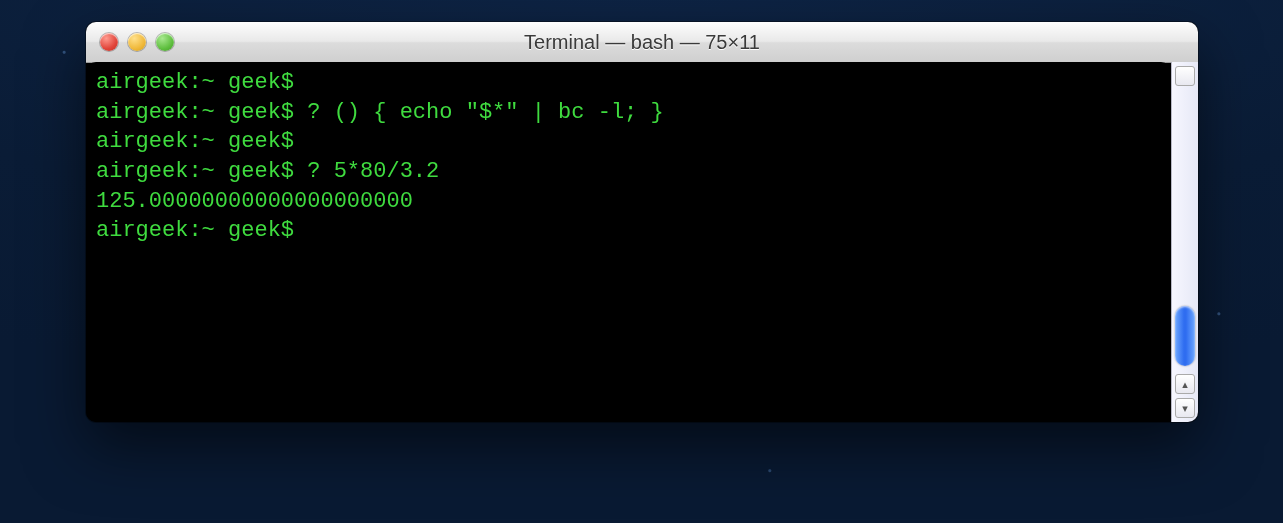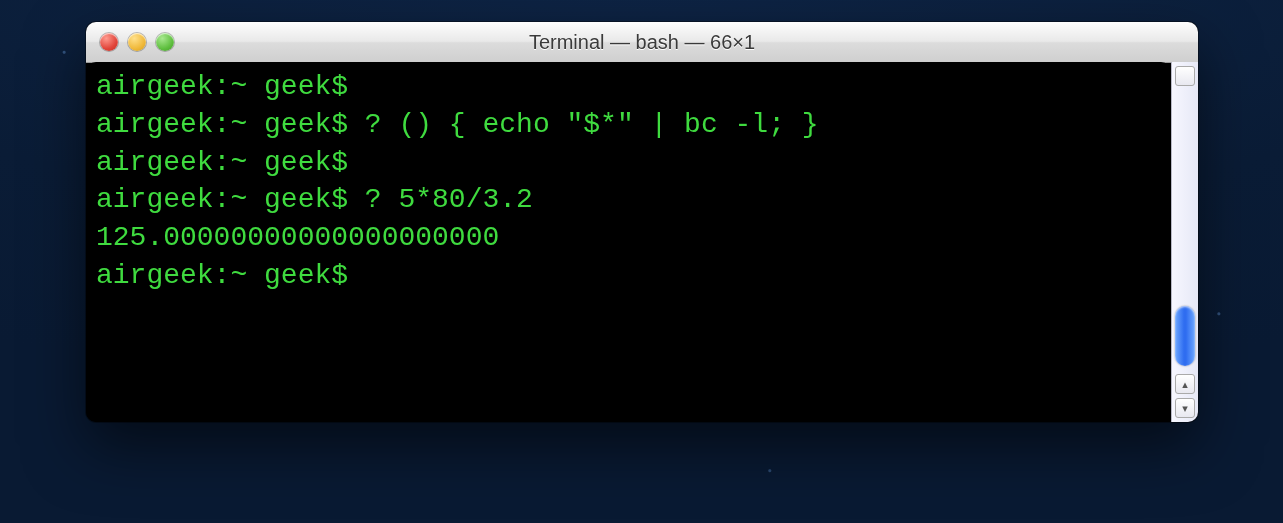--- a/index.html
+++ b/index.html
@@ -40,21 +40,21 @@
 }
 .content-area{
   position:absolute;left:0;right:0;top:40px;bottom:0;
   display:flex;
 }
 .terminal{
   flex:1;
   background:#000;
   padding:6px 10px;
   font-family:"Menlo","Monaco","Courier New",monospace;
-  font-size:28px;
+  font-size:22px;
   line-height:1.35;
   color:#3fdb3f;
   white-space:pre;
   overflow:hidden;
   border-radius:10px;
 }
 .prompt{color:#3fdb3f;}
 .scrollbar{
   width:26px;
   background:linear-gradient(90deg,#f7f7ff,#e6e8f6);
@@ -84,21 +84,21 @@
 </head>
 <body>
 
 <div class="window">
   <div class="titlebar">
     <div class="traffic">
       <div class="light close"></div>
       <div class="light min"></div>
       <div class="light zoom"></div>
     </div>
-    <div class="title">Terminal — bash — 66×1</div>
+    <div class="title">Terminal — bash — 75×11</div>
   </div>
 
   <div class="content-area">
     <div class="terminal"><span class="prompt">airgeek:~ geek$</span> <span></span>
 <span class="prompt">airgeek:~ geek$</span> <span>? () { echo "$*" | bc -l; }</span>
 <span class="prompt">airgeek:~ geek$</span> <span></span>
 <span class="prompt">airgeek:~ geek$</span> <span>? 5*80/3.2</span>
 <span>125.00000000000000000000</span>
 <span class="prompt">airgeek:~ geek$</span> <span></span></div>
 

